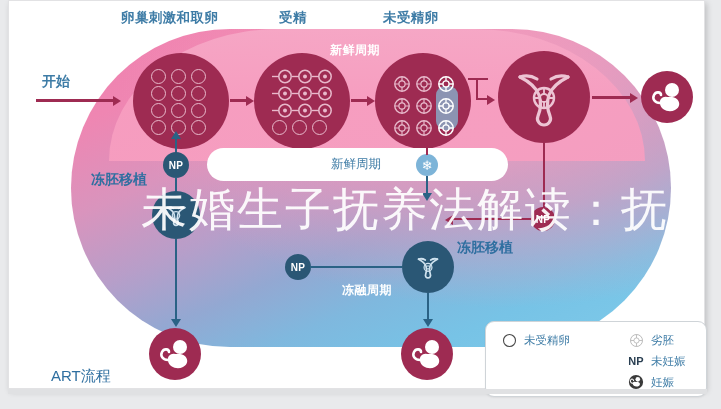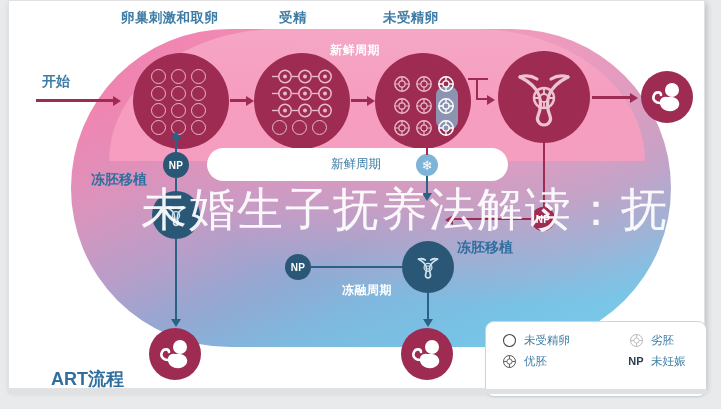--- a/index.html
+++ b/index.html
@@ -73,21 +73,21 @@
   .arrowL{position:absolute;width:0;height:0;border-top:5px solid transparent;
           border-bottom:5px solid transparent;border-right:8px solid #9e2b52;}
   .arrowD{position:absolute;width:0;height:0;border-left:5px solid transparent;
           border-right:5px solid transparent;border-top:8px solid #2a6285;}
   .arrowU{position:absolute;width:0;height:0;border-left:5px solid transparent;
           border-right:5px solid transparent;border-bottom:8px solid #2a6285;}
 
   
   #startlabel{position:absolute;left:33px;top:72px;color:#3e7ca6;font-size:14px;font-weight:600;}
   .sidelabel{position:absolute;color:#2f6fa0;font-size:14px;font-weight:700;white-space:nowrap;}
-  #artlabel{position:absolute;left:42px;top:366px;color:#2f6fa0;font-size:18px;font-weight:700;text-align:right;}
+  #artlabel{position:absolute;left:42px;top:366px;color:#2f6fa0;font-size:15px;font-weight:400;text-align:right;}
 
   
   #legend{position:absolute;left:476px;top:320px;width:222px;height:76px;background:#fff;
           border:1px solid #cfd4d8;border-radius:9px;box-sizing:border-box;
           box-shadow:0 1px 2px rgba(0,0,0,.06);}
   .legcol{position:absolute;top:8px;}
   .legrow{display:flex;align-items:center;height:20px;margin-bottom:1px;}
   .legicon{width:22px;display:flex;align-items:center;justify-content:center;}
   .legtext{color:#3e7ca6;font-size:11.5px;white-space:nowrap;margin-left:4px;}
   .legnp{color:#2a3f52;font-size:11px;font-weight:700;}
@@ -338,47 +338,48 @@
 
     <div id="legend">
       <div class="legcol" style="left:12px">
         <div class="legrow">
           <span class="legicon">
             <svg width="15" height="15" viewBox="0 0 15 15">
                 <circle cx="7.5" cy="7.5" r="6" fill="none" stroke="#4a4a4a" stroke-width="1.1"></circle>
               </svg>
           </span>
           <span class="legtext">未受精卵</span>
-        </div>
-        <div class="legrow">
-          <span class="legicon">
-            <svg width="15" height="15" viewBox="0 0 18 18">
-                <circle cx="9" cy="9" r="7.2" fill="none" stroke="#4a4a4a" stroke-width="1.1"></circle>
-                <circle cx="9" cy="9" r="3.1" fill="none" stroke="#4a4a4a" stroke-width="1"></circle>
-                <path d="M9 1.8 V5.9 M9 12.1 V16.2 M1.8 9 H5.9 M12.1 9 H16.2" stroke="#4a4a4a" stroke-width="1"></path>
-              </svg>
-          </span>
-          <span class="legtext">优胚</span>
         </div>
       </div>
 
       <div class="legcol" style="left:139px">
         <div class="legrow">
           <span class="legicon">
             <svg width="15" height="15" viewBox="0 0 18 18">
                 <circle cx="9" cy="9" r="7.2" fill="none" stroke="#b5b5b5" stroke-width="1.1"></circle>
                 <circle cx="9" cy="9" r="3.1" fill="none" stroke="#b5b5b5" stroke-width="1"></circle>
                 <path d="M9 1.8 V5.9 M9 12.1 V16.2 M1.8 9 H5.9 M12.1 9 H16.2" stroke="#b5b5b5" stroke-width="1"></path>
               </svg>
           </span>
           <span class="legtext">劣胚</span>
         </div>
         <div class="legrow">
           <span class="legicon legnp">NP</span>
           <span class="legtext">未妊娠</span>
         </div>
+        <div class="legrow">
+          <span class="legicon">
+            <svg width="16" height="16" viewBox="0 0 18 18">
+                <circle cx="9" cy="9" r="8" fill="#3a3a3a"></circle>
+                <circle cx="11" cy="6" r="2.6" fill="#ffffff"></circle>
+                <path d="M11 9 C14 9.5 14.5 13 11 14 C8 14.8 5.5 13 5.2 11 C5 9.2 7 8.5 8.5 9 Z" fill="#ffffff"></path>
+                <path d="M5.4 10.5 C3 10.5 2 8 3.2 6.5 C4.4 5 6.2 5.8 6.2 7.3" fill="none" stroke="#ffffff" stroke-width="1.2" stroke-linecap="round"></path>
+              </svg>
+          </span>
+          <span class="legtext">妊娠</span>
+        </div>
       </div>
     </div>
 
     <div id="watermark">未婚生子抚养法解读：抚</div>
 
   </div>
 </div>
 
 </body></html>

